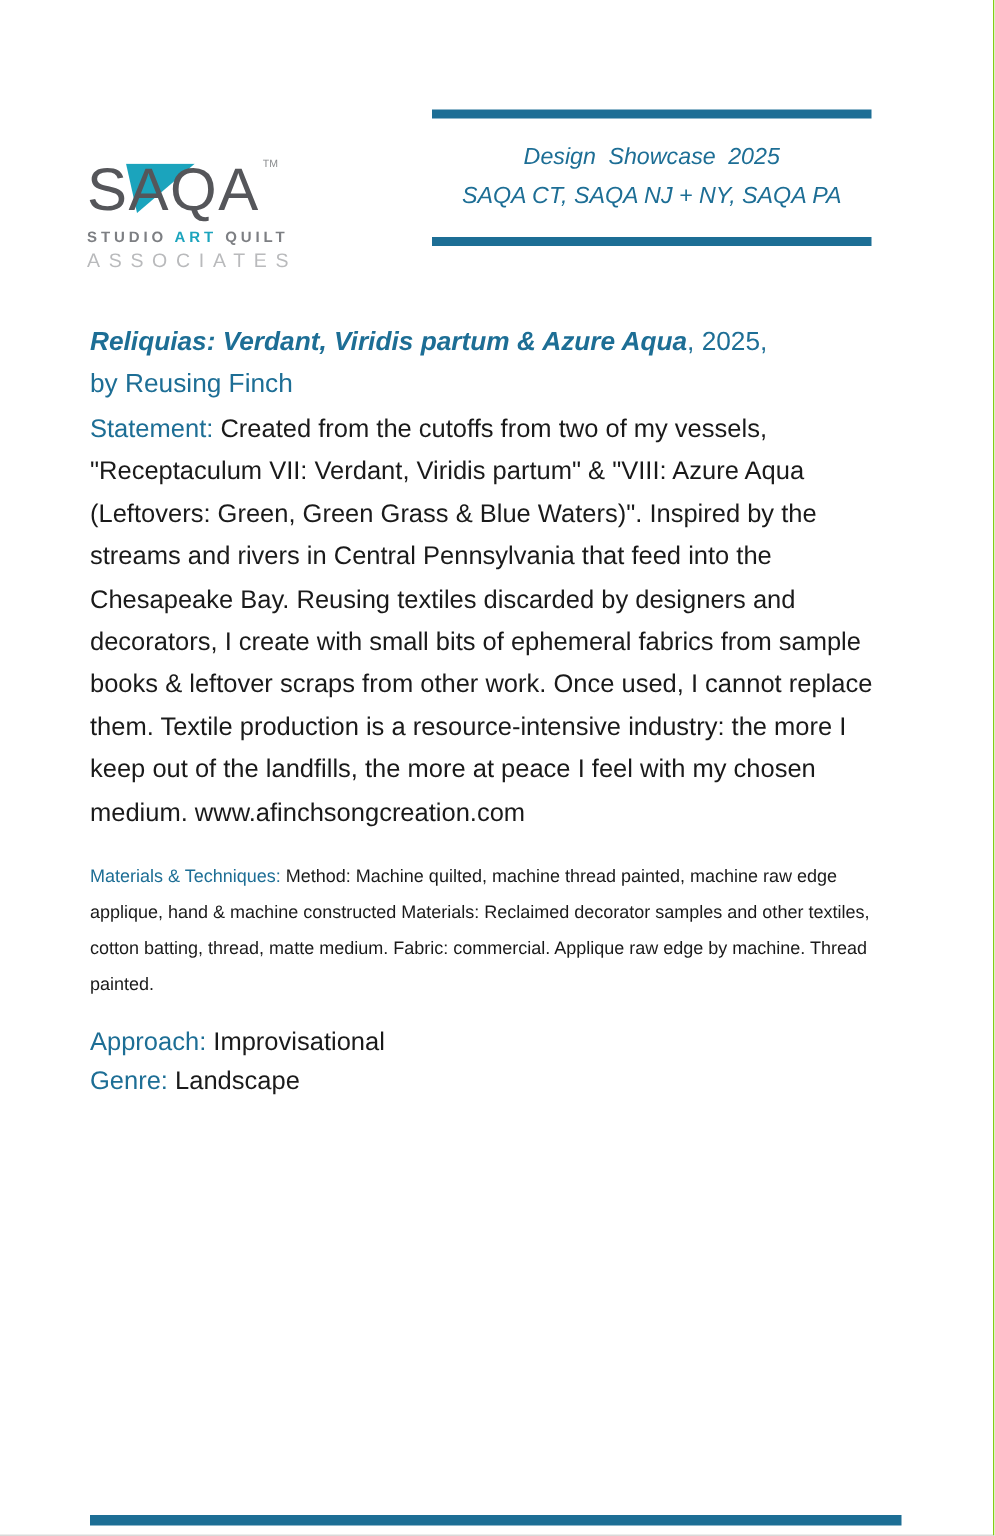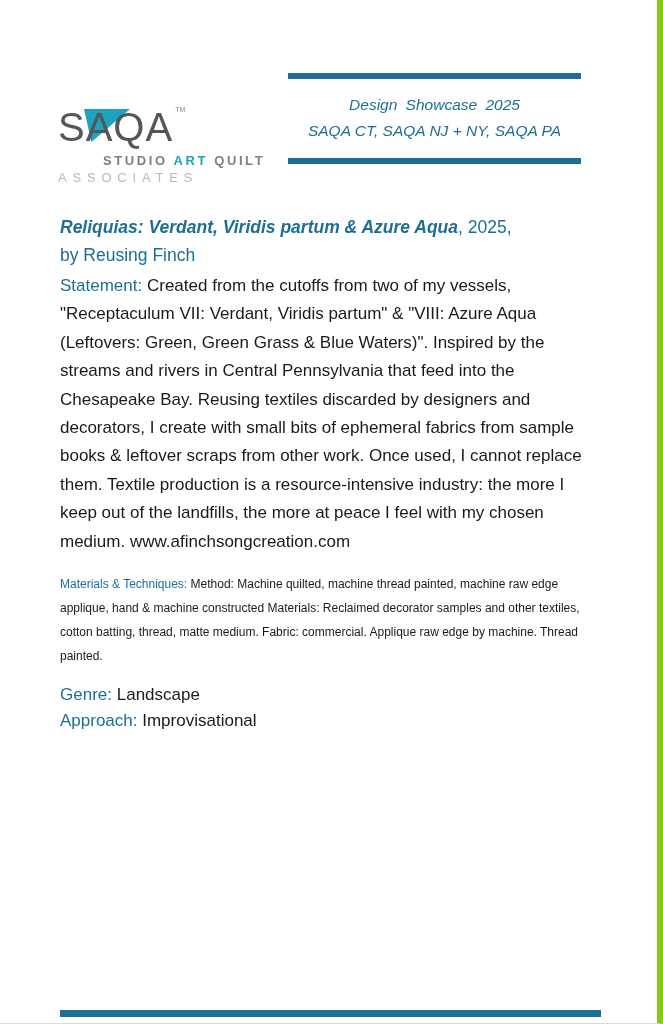--- a/index.html
+++ b/index.html
@@ -10,21 +10,21 @@
   * { box-sizing: border-box; margin: 0; padding: 0; }
   html, body { background: #ffffff; }
   body { font-family: "Liberation Sans", sans-serif; }
 
   .page {
     position: relative;
     width: 663px;
     height: 1024px;
     background: #ffffff;
     overflow: hidden;
-    border-right: 6px solid #84cc16;
+    border-right: 1px solid #84cc16;
     border-bottom: 1px solid #d9d9d9;
   }
 
   
   .header-block {
     position: absolute;
     left: 288px;
     top: 73px;
     width: 293px;
     text-align: center;
@@ -75,26 +75,25 @@
   .logo-tm {
     position: relative;
     z-index: 1;
     font-size: 7px;
     color: #8a8c8e;
     vertical-align: top;
     margin-left: 2px;
   }
   .logo-sub1 {
     margin-top: 3px;
-    font-size: 13px;
+    font-size: 10px;
     font-weight: bold;
     letter-spacing: 2.6px;
     color: #7d7f83;
     white-space: nowrap;
-    margin-left: 45px;
   }
   .logo-sub1 .teal-word { color: var(--logo-teal); }
   .logo-sub2 {
     margin-top: 2px;
     font-size: 13px;
     letter-spacing: 5.8px;
     color: #b9babc;
     white-space: nowrap;
   }
 
@@ -171,21 +170,21 @@
   </div>
 
   <div class="content">
 
     <p class="title"><span class="title-name">Reliquias: Verdant, Viridis partum &amp; Azure Aqua</span><span>, 2025,</span><br><span>by Reusing Finch</span></p>
 
     <p class="statement-par"><span class="label">Statement:</span> <span>Created from the cutoffs from two of my vessels, "Receptaculum VII: Verdant, Viridis partum" &amp; "VIII: Azure Aqua (Leftovers: Green, Green Grass &amp; Blue Waters)". Inspired by the streams and rivers in Central Pennsylvania that feed into the Chesapeake Bay. Reusing textiles discarded by designers and decorators, I create with small bits of ephemeral fabrics from sample books &amp; leftover scraps from other work. Once used, I cannot replace them. Textile production is a resource-intensive industry: the more I keep out of the landfills, the more at peace I feel with my chosen medium. www.afinchsongcreation.com</span></p>
 
     <p class="materials-par"><span class="label">Materials &amp; Techniques:</span> <span>Method: Machine quilted, machine thread painted, machine raw edge applique, hand &amp; machine constructed Materials: Reclaimed decorator samples and other textiles, cotton batting, thread, matte medium.  Fabric: commercial.  Applique raw edge by machine.  Thread painted.</span></p>
 
+    <p class="meta-line"><span class="label">Approach:</span> <span>Improvisational</span></p>
+
     <p class="meta-line"><span class="label">Genre:</span> <span>Landscape</span></p>
-
-    <p class="meta-line"><span class="label">Approach:</span> <span>Improvisational</span></p>
 
   </div>
 
   <div class="footer-rule"></div>
 
 </div>
 
 </body></html>

